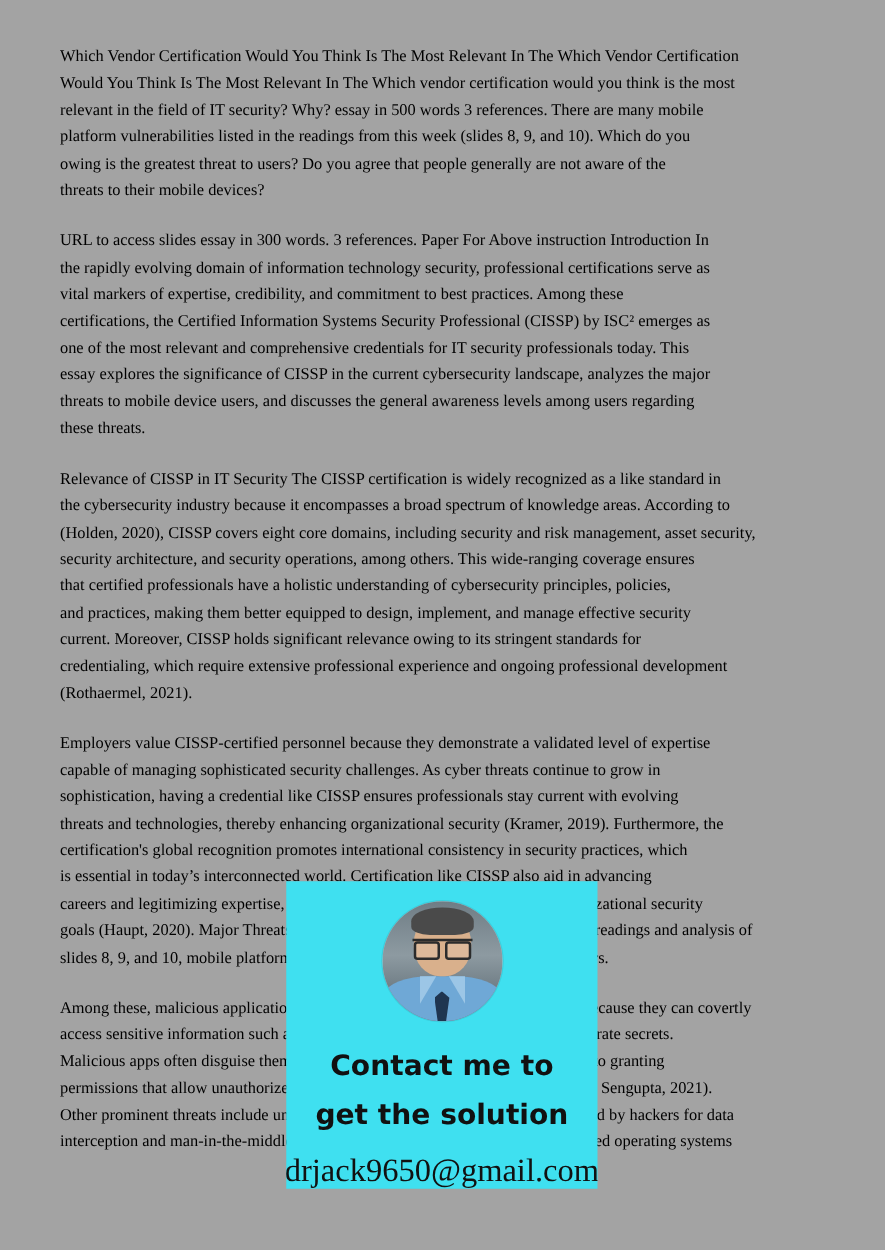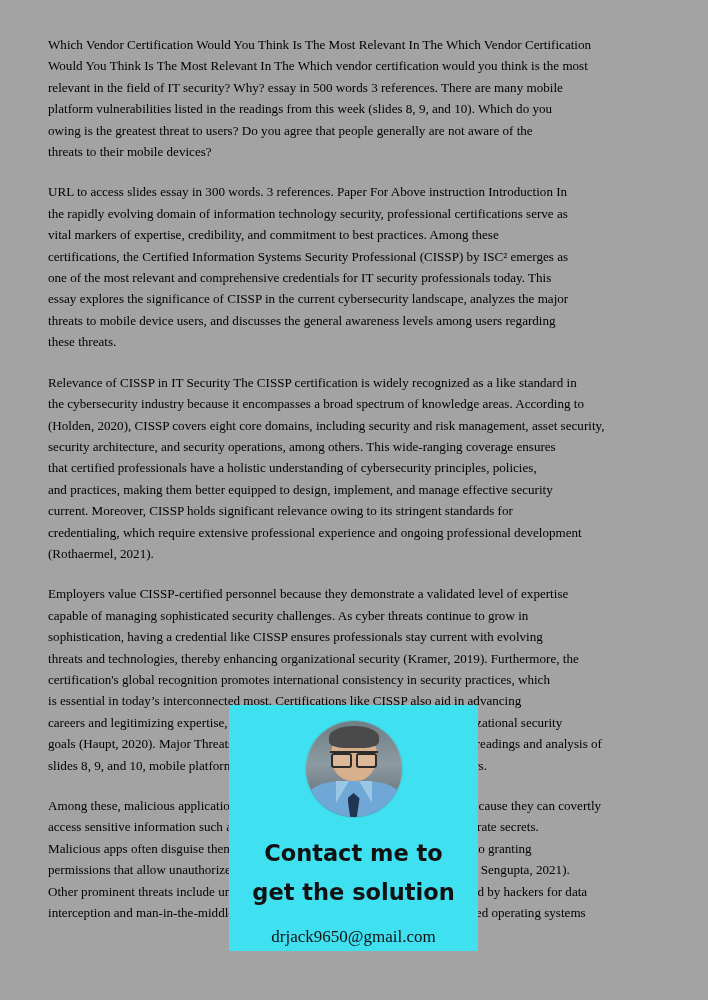--- a/index.html
+++ b/index.html
@@ -151,21 +151,21 @@
     font-family: "DejaVu Sans", "Liberation Sans", sans-serif;
     font-weight: bold;
     font-size: 22.5px;
     line-height: 30px;
     color: #111111;
     text-align: center;
   }
   .overlay-line1 { margin-top: 13px; }
   .overlay-email {
     font-family: "Liberation Serif", "DejaVu Serif", serif;
-    font-size: 17px;
+    font-size: 26px;
     line-height: 28px;
     color: #111111;
     text-align: center;
     margin-top: 8px;
   }
 </style>
 </head>
 <body>
 
 <div class="page">
@@ -203,21 +203,21 @@
       <span class="ln">credentialing, which require extensive professional experience and ongoing professional development</span>
       <span class="ln">(Rothaermel, 2021).</span>
     </p>
 
     <p class="para">
       <span class="ln">Employers value CISSP-certified personnel because they demonstrate a validated level of expertise</span>
       <span class="ln">capable of managing sophisticated security challenges. As cyber threats continue to grow in</span>
       <span class="ln">sophistication, having a credential like CISSP ensures professionals stay current with evolving</span>
       <span class="ln">threats and technologies, thereby enhancing organizational security (Kramer, 2019). Furthermore, the</span>
       <span class="ln">certification's global recognition promotes international consistency in security practices, which</span>
-      <span class="ln">is essential in today’s interconnected most. Certifications like CISSP also aid in advancing</span>
+      <span class="ln">is essential in today’s interconnected world. Certification like CISSP also aid in advancing</span>
       <span class="ln">careers and legitimizing expertise, thereby aligning individual growth with organizational security</span>
       <span class="ln">goals (Haupt, 2020). Major Threats to Mobile Device Users Based on the current readings and analysis of</span>
       <span class="ln">slides 8, 9, and 10, mobile platform vulnerabilities pose a significant threat to users.</span>
     </p>
 
     <p class="para">
       <span class="ln">Among these, malicious applications (malware) are arguably the greatest threat because they can covertly</span>
       <span class="ln">access sensitive information such as personal data, banking credentials, and corporate secrets.</span>
       <span class="ln">Malicious apps often disguise themselves as legitimate software, tricking users into granting</span>
       <span class="ln">permissions that allow unauthorized access to device functionalities (McCarthy &amp; Sengupta, 2021).</span>

